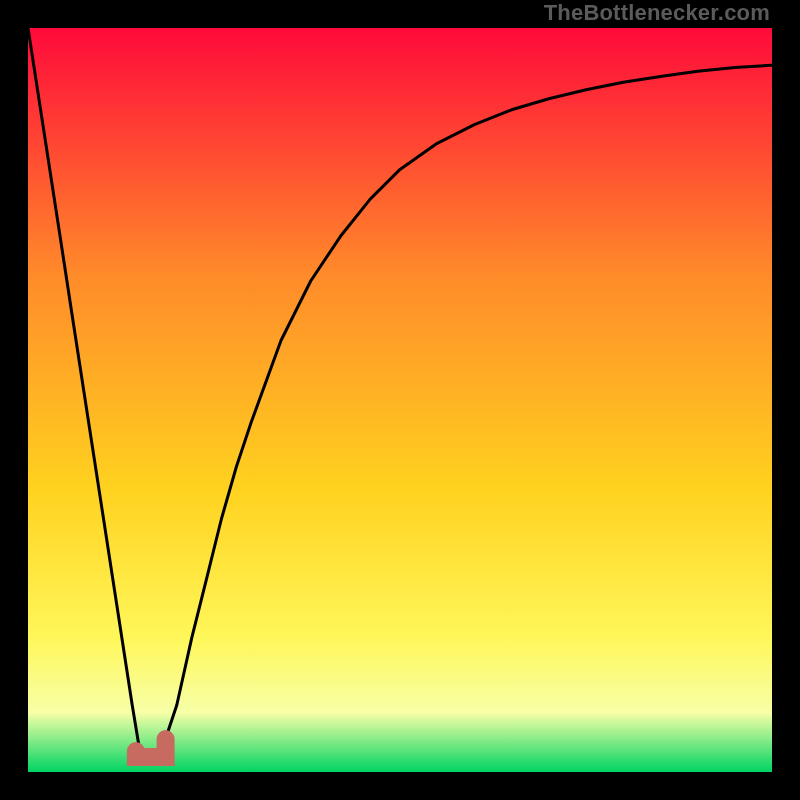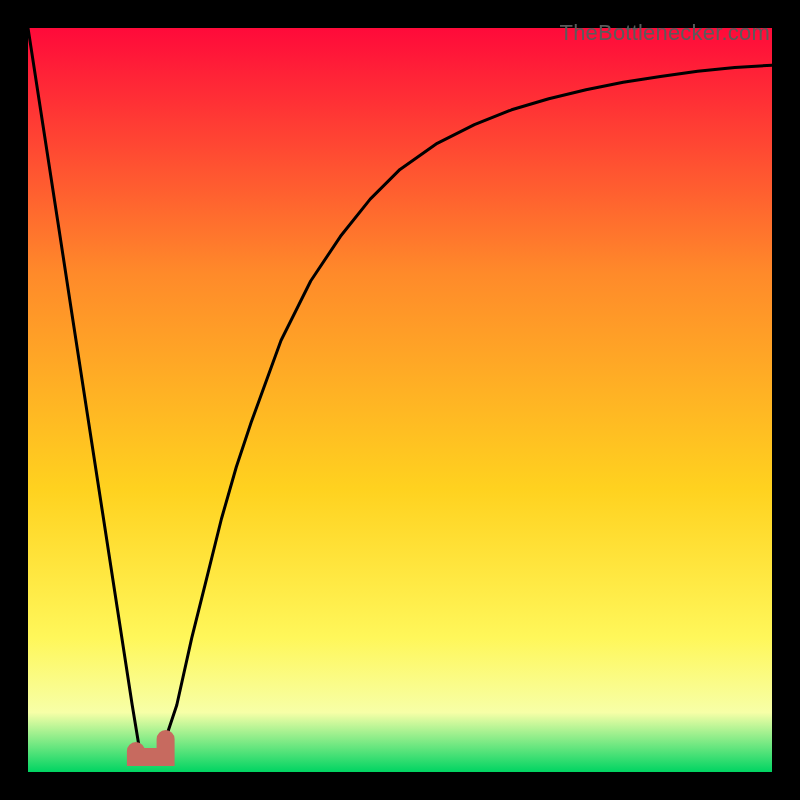--- a/index.html
+++ b/index.html
@@ -21,24 +21,24 @@
   }
   .plot {
     position: absolute;
     left: 0;
     top: 0;
     width: 744px;
     height: 744px;
   }
   .watermark {
     position: absolute;
-    top: 20px;
+    top: 0;
     right: 30px;
     font-size: 22px;
-    font-weight: 400;
+    font-weight: 700;
     color: #5b5b5b;
     letter-spacing: 0.2px;
     user-select: none;
   }
 </style>
 </head>
 <body>
 
 <div class="frame">
   <svg class="plot" viewBox="0 0 744 744">

